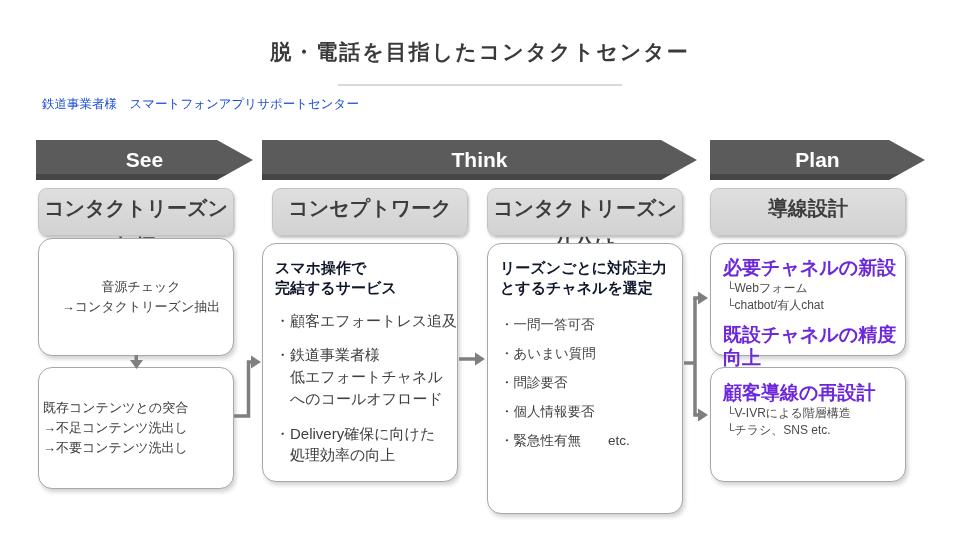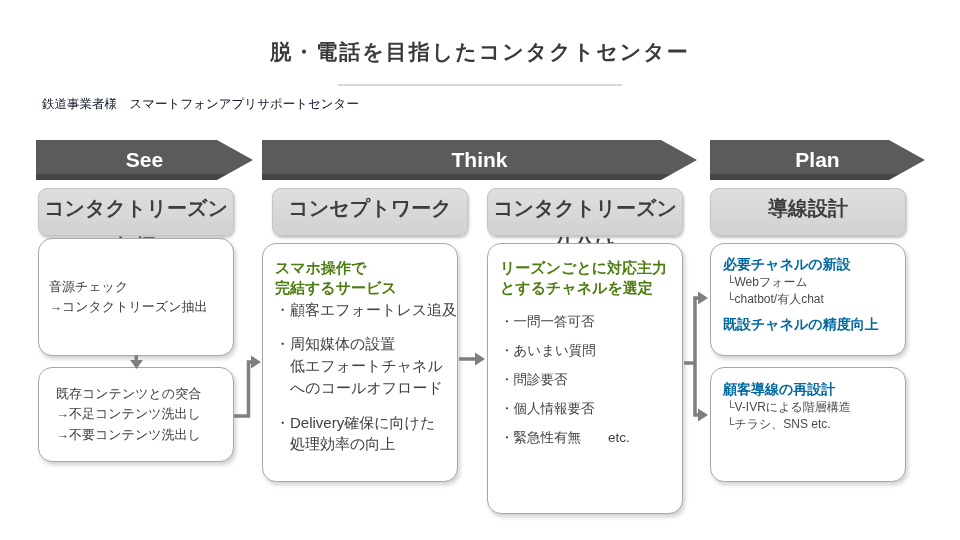--- a/index.html
+++ b/index.html
@@ -20,21 +20,21 @@
     font-size: 21px; font-weight: 700;
     letter-spacing: 2px;
     color: #3a3a3a;
   }
   .title-underline {
     left: 338px; top: 84px; width: 284px; height: 2px;
     background: #d9d9d9;
   }
   .slide-subtitle {
     left: 42px; top: 96px;
-    font-size: 12.5px; color: #0f172a; font-family: Liberation Serif, serif;
+    font-size: 12.5px; color: #1d4ed8; font-family: Liberation Serif, serif;
   }
 
   
   .stage-arrow {
     top: 140px; height: 40px;
     background: linear-gradient(to bottom, #5b5b5b 0 86%, #464646 86% 100%);
     clip-path: polygon(0 0, calc(100% - 36px) 0, 100% 50%, calc(100% - 36px) 100%, 0 100%);
     color: #ffffff;
     font-size: 21px; font-weight: 700;
     text-align: center; line-height: 40px;
@@ -60,42 +60,42 @@
 
   
   .card {
     background: #ffffff;
     border: 1.5px solid #a8a8a8;
     border-radius: 14px;
     box-shadow: 2px 3px 4px rgba(0,0,0,0.18);
   }
   .see-box1 { left: 38px; top: 238px; width: 196px; height: 118px;
               display: flex; flex-direction: column; justify-content: center;
-              padding-left: 10px; font-size: 13px; line-height: 1.55; }
-  .see-box2 { left: 38px; top: 367px; width: 196px; height: 95px;
+              padding-left: 10px; font-size: 13px; line-height: 1.55; text-align: center; }
+  .see-box2 { left: 38px; top: 367px; width: 196px; height: 122px;
               display: flex; flex-direction: column; justify-content: center;
-              padding-left: 17px; font-size: 13px; line-height: 1.55; }
+              padding-left: 4px; font-size: 13px; line-height: 1.55; }
   .line { display: block; white-space: pre; }
 
   .concept-box { left: 262px; top: 243px; width: 196px; height: 239px;
                  padding: 14px 10px 0 12px; }
   .sorting-box { left: 487px; top: 243px; width: 196px; height: 271px;
                  padding: 14px 10px 4px 12px; }
   .blue-title {
-    color: #4d7c0f; font-weight: 700; font-size: 15px;
-    line-height: 1.35; 
+    color: #0f172a; font-weight: 700; font-size: 15px;
+    line-height: 1.35; margin-bottom: 11px;
   }
   .bullet-group { font-size: 15px; line-height: 1.45; margin-bottom: 13px; }
   .sorting-list { font-size: 13.5px; line-height: 2.15; margin-top: 8px; }
 
   .plan-box1 { left: 710px; top: 243px; width: 196px; height: 113px;
                padding: 12px 8px 0 12px; }
   .plan-box2 { left: 710px; top: 367px; width: 196px; height: 115px;
                padding: 13px 8px 0 12px; }
-  .plan-heading { color: #0369a1; font-weight: 700; font-size: 14px; line-height: 1.25; }
+  .plan-heading { color: #6d28d9; font-weight: 700; font-size: 19px; line-height: 1.25; }
   .plan-sub { font-size: 12px; color: #4a4a4a; line-height: 1.45; margin-left: 3px; }
   .plan-gap { margin-top: 8px; }
 
   
   .connector-layer { left: 0; top: 0; width: 960px; height: 540px; pointer-events: none; }
 </style>
 </head>
 <body>
 
 <div class="abs slide-title">脱・電話を目指したコンタクトセンター</div>
@@ -123,21 +123,21 @@
 
 <div class="abs card concept-box">
   <div class="blue-title">
     <span class="line">スマホ操作で</span>
     <span class="line">完結するサービス</span>
   </div>
   <div class="bullet-group">
     <span class="line">・顧客エフォートレス追及</span>
   </div>
   <div class="bullet-group">
-    <span class="line">・周知媒体の設置</span>
+    <span class="line">・鉄道事業者様</span>
     <span class="line">　低エフォートチャネル</span>
     <span class="line">　へのコールオフロード</span>
   </div>
   <div class="bullet-group">
     <span class="line">・Delivery確保に向けた</span>
     <span class="line">　処理効率の向上</span>
   </div>
 </div>
 
 <div class="abs card sorting-box">

